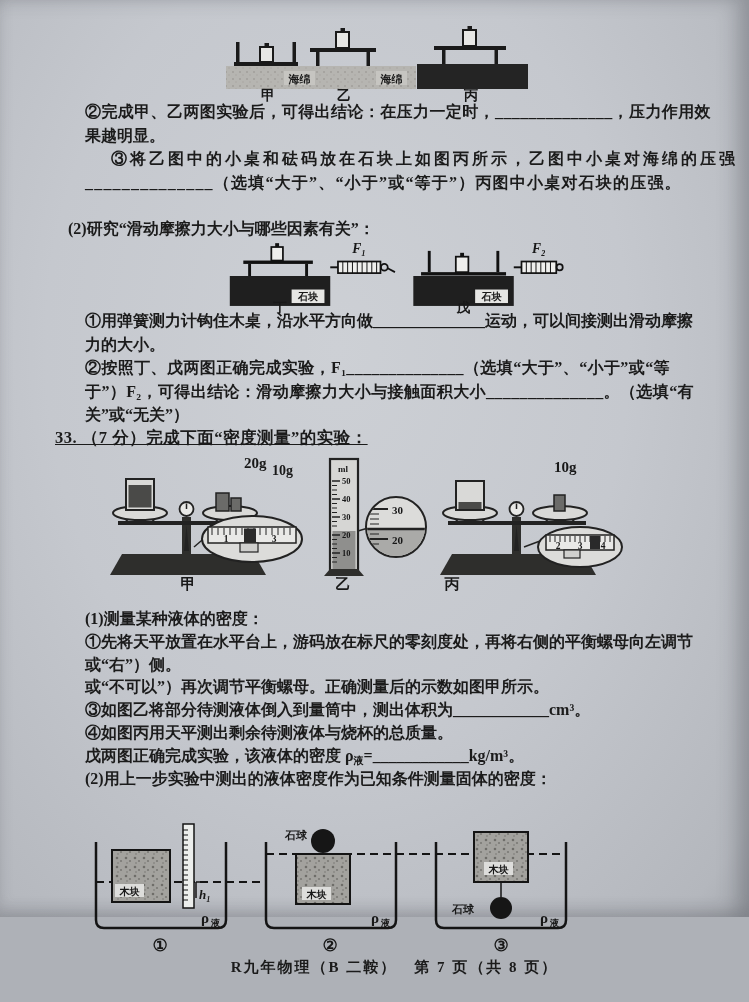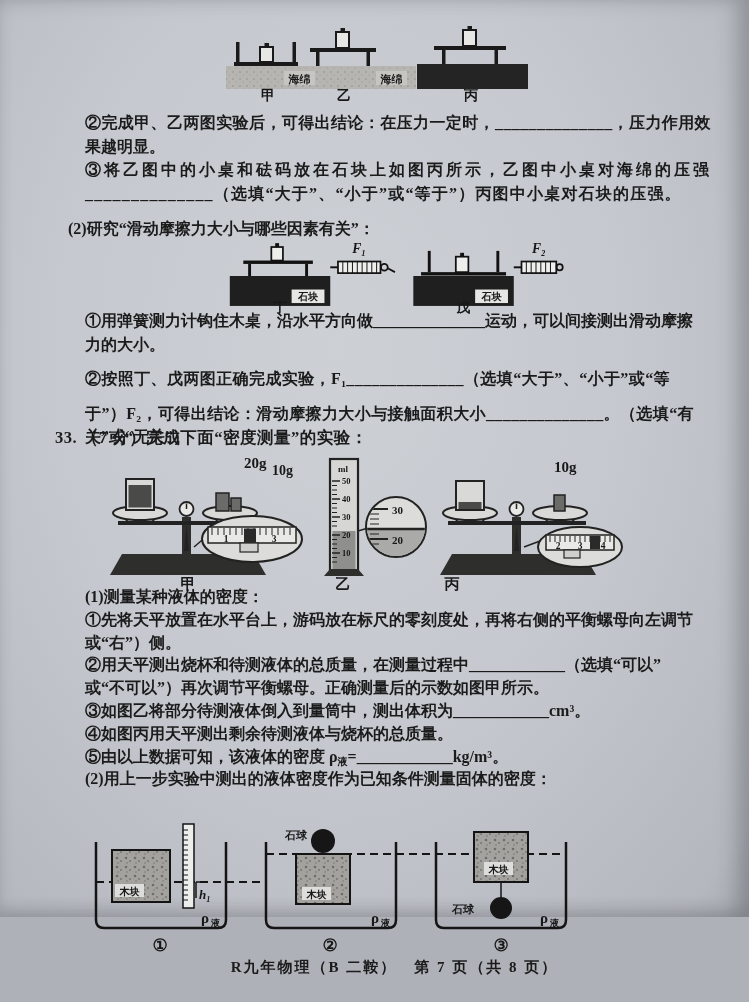--- a/index.html
+++ b/index.html
@@ -8,23 +8,23 @@
     position:relative;width:749px;height:917px;
     background:radial-gradient(ellipse at 45% 38%, #cdd0d5 0%, #c5c8ce 50%, #b4b7bd 92%, #a8abb1 100%);
     font-family:"Liberation Serif","DejaVu Serif",serif;
     color:#1b1b1b;font-weight:700;
     box-shadow:inset -14px 0 18px rgba(60,62,70,.25), inset 0 -8px 14px rgba(60,62,70,.15);
   }
   .abs{position:absolute;}
   .para{font-size:16px;line-height:23.6px;}
   .para .line{white-space:nowrap;height:23.6px;}
   .p3 .line{height:22.8px;line-height:22.8px;}
-  .ls3{letter-spacing:3px;}
+  .ls3{letter-spacing:3px;margin-left:26px;}
   .ls15{letter-spacing:1.2px;}
-  .ls05{letter-spacing:.4px;margin-top:11px;}
+  .ls05{letter-spacing:.4px;}
   .head{font-size:16px;white-space:nowrap;}
   .q33head{font-size:16.5px;letter-spacing:.5px;white-space:nowrap;}
   .footer{position:absolute;left:0;right:0;top:958px;text-align:center;font-size:15px;letter-spacing:2px;padding-left:40px;}
   sub.rho{font-size:10px;vertical-align:-3px;}
   svg{display:block;}
   svg text{font-family:"Liberation Serif","DejaVu Serif",serif;font-weight:700;fill:#181818;}
 </style>
 </head>
 <body>
 
@@ -121,21 +121,21 @@
   </svg>
 
   <div class="abs para" style="left:85px;top:309px;width:630px;">
     <div class="line">①用弹簧测力计钩住木桌，沿水平方向做______________运动，可以间接测出滑动摩擦</div>
     <div class="line">力的大小。</div>
     <div class="line ls05">②按照丁、戊两图正确完成实验，F₁______________（选填“大于”、“小于”或“等</div>
     <div class="line ls05">于”）F₂，可得出结论：滑动摩擦力大小与接触面积大小______________。（选填“有</div>
     <div class="line">关”或“无关”）</div>
   </div>
 
-  <div class="abs q33head" style="left:55px;top:427px;">33. （7 分）完成下面“密度测量”的实验：</div>
+  <div class="abs q33head" style="left:55px;top:427px;text-decoration:underline;">33. （7 分）完成下面“密度测量”的实验：</div>
 
   <svg class="abs" style="left:102px;top:451px;" width="540" height="140" viewBox="0 0 540 140">
     <defs>
       <clipPath id="cylClip">
           <circle cx="294" cy="76" r="29"></circle>
         </clipPath>
     </defs>
 
     <g>
       <polygon points="8,124 164,124 152,103 20,103" fill="#2e2e2c"></polygon>
@@ -216,29 +216,28 @@
       <path d="M448,85 v6 M453,85 v6 M458,85 v6 M463,85 v6 M468,85 v6 M473,85 v6 M478,85 v6 M483,85 v6 M488,85 v6 M493,85 v6 M498,85 v6 M503,85 v6 M508,85 v6" stroke="#222" stroke-width="1"></path>
       <rect x="488" y="85" width="10" height="13" fill="#2a2a2a"></rect>
       <text x="456" y="97.5" font-size="9.5" text-anchor="middle">2</text>
       <text x="478" y="97.5" font-size="9.5" text-anchor="middle">3</text>
       <text x="501" y="97.5" font-size="9.5" text-anchor="middle">4</text>
       <rect x="462" y="99" width="16" height="8" fill="#cfcfcd" stroke="#222" stroke-width="1.2"></rect>
       <text x="350" y="138" font-size="15" text-anchor="middle">丙</text>
     </g>
   </svg>
 
-  <div class="abs para p3" style="left:85px;top:586px;width:630px;">
+  <div class="abs para p3" style="left:85px;top:608px;width:630px;">
     <div class="line">(1)测量某种液体的密度：</div>
     <div class="line">①先将天平放置在水平台上，游码放在标尺的零刻度处，再将右侧的平衡螺母向左调节</div>
     <div class="line">或“右”）侧。</div>
-    <div class="line">②用天平测出烧杯和待测液体的总质量，在测量过程中____________（选填“可以”</div>
     <div class="line">或“不可以”）再次调节平衡螺母。正确测量后的示数如图甲所示。</div>
     <div class="line">③如图乙将部分待测液体倒入到量筒中，测出体积为____________cm³。</div>
     <div class="line">④如图丙用天平测出剩余待测液体与烧杯的总质量。</div>
-    <div class="line"><span>⑤由以上数据可知，该液体的密度 ρ</span><sub class="rho">液</sub><span>=____________kg/m³。</span></div>
+    <div class="line"><span>戊两图正确完成实验，该液体的密度 ρ</span><sub class="rho">液</sub><span>=____________kg/m³。</span></div>
     <div class="line">(2)用上一步实验中测出的液体密度作为已知条件测量固体的密度：</div>
   </div>
 
   <svg class="abs" style="left:88px;top:820px;" width="600" height="135" viewBox="0 0 600 135">
     <defs>
       <pattern id="woodTex" width="9" height="9" patternUnits="userSpaceOnUse">
         <rect width="9" height="9" fill="#a3a29e"></rect>
         <circle cx="2" cy="2" r="1.3" fill="#6e6d69"></circle>
         <circle cx="6" cy="5" r="1.1" fill="#7a7975"></circle>
         <circle cx="3" cy="7" r="1" fill="#8a8985"></circle>

